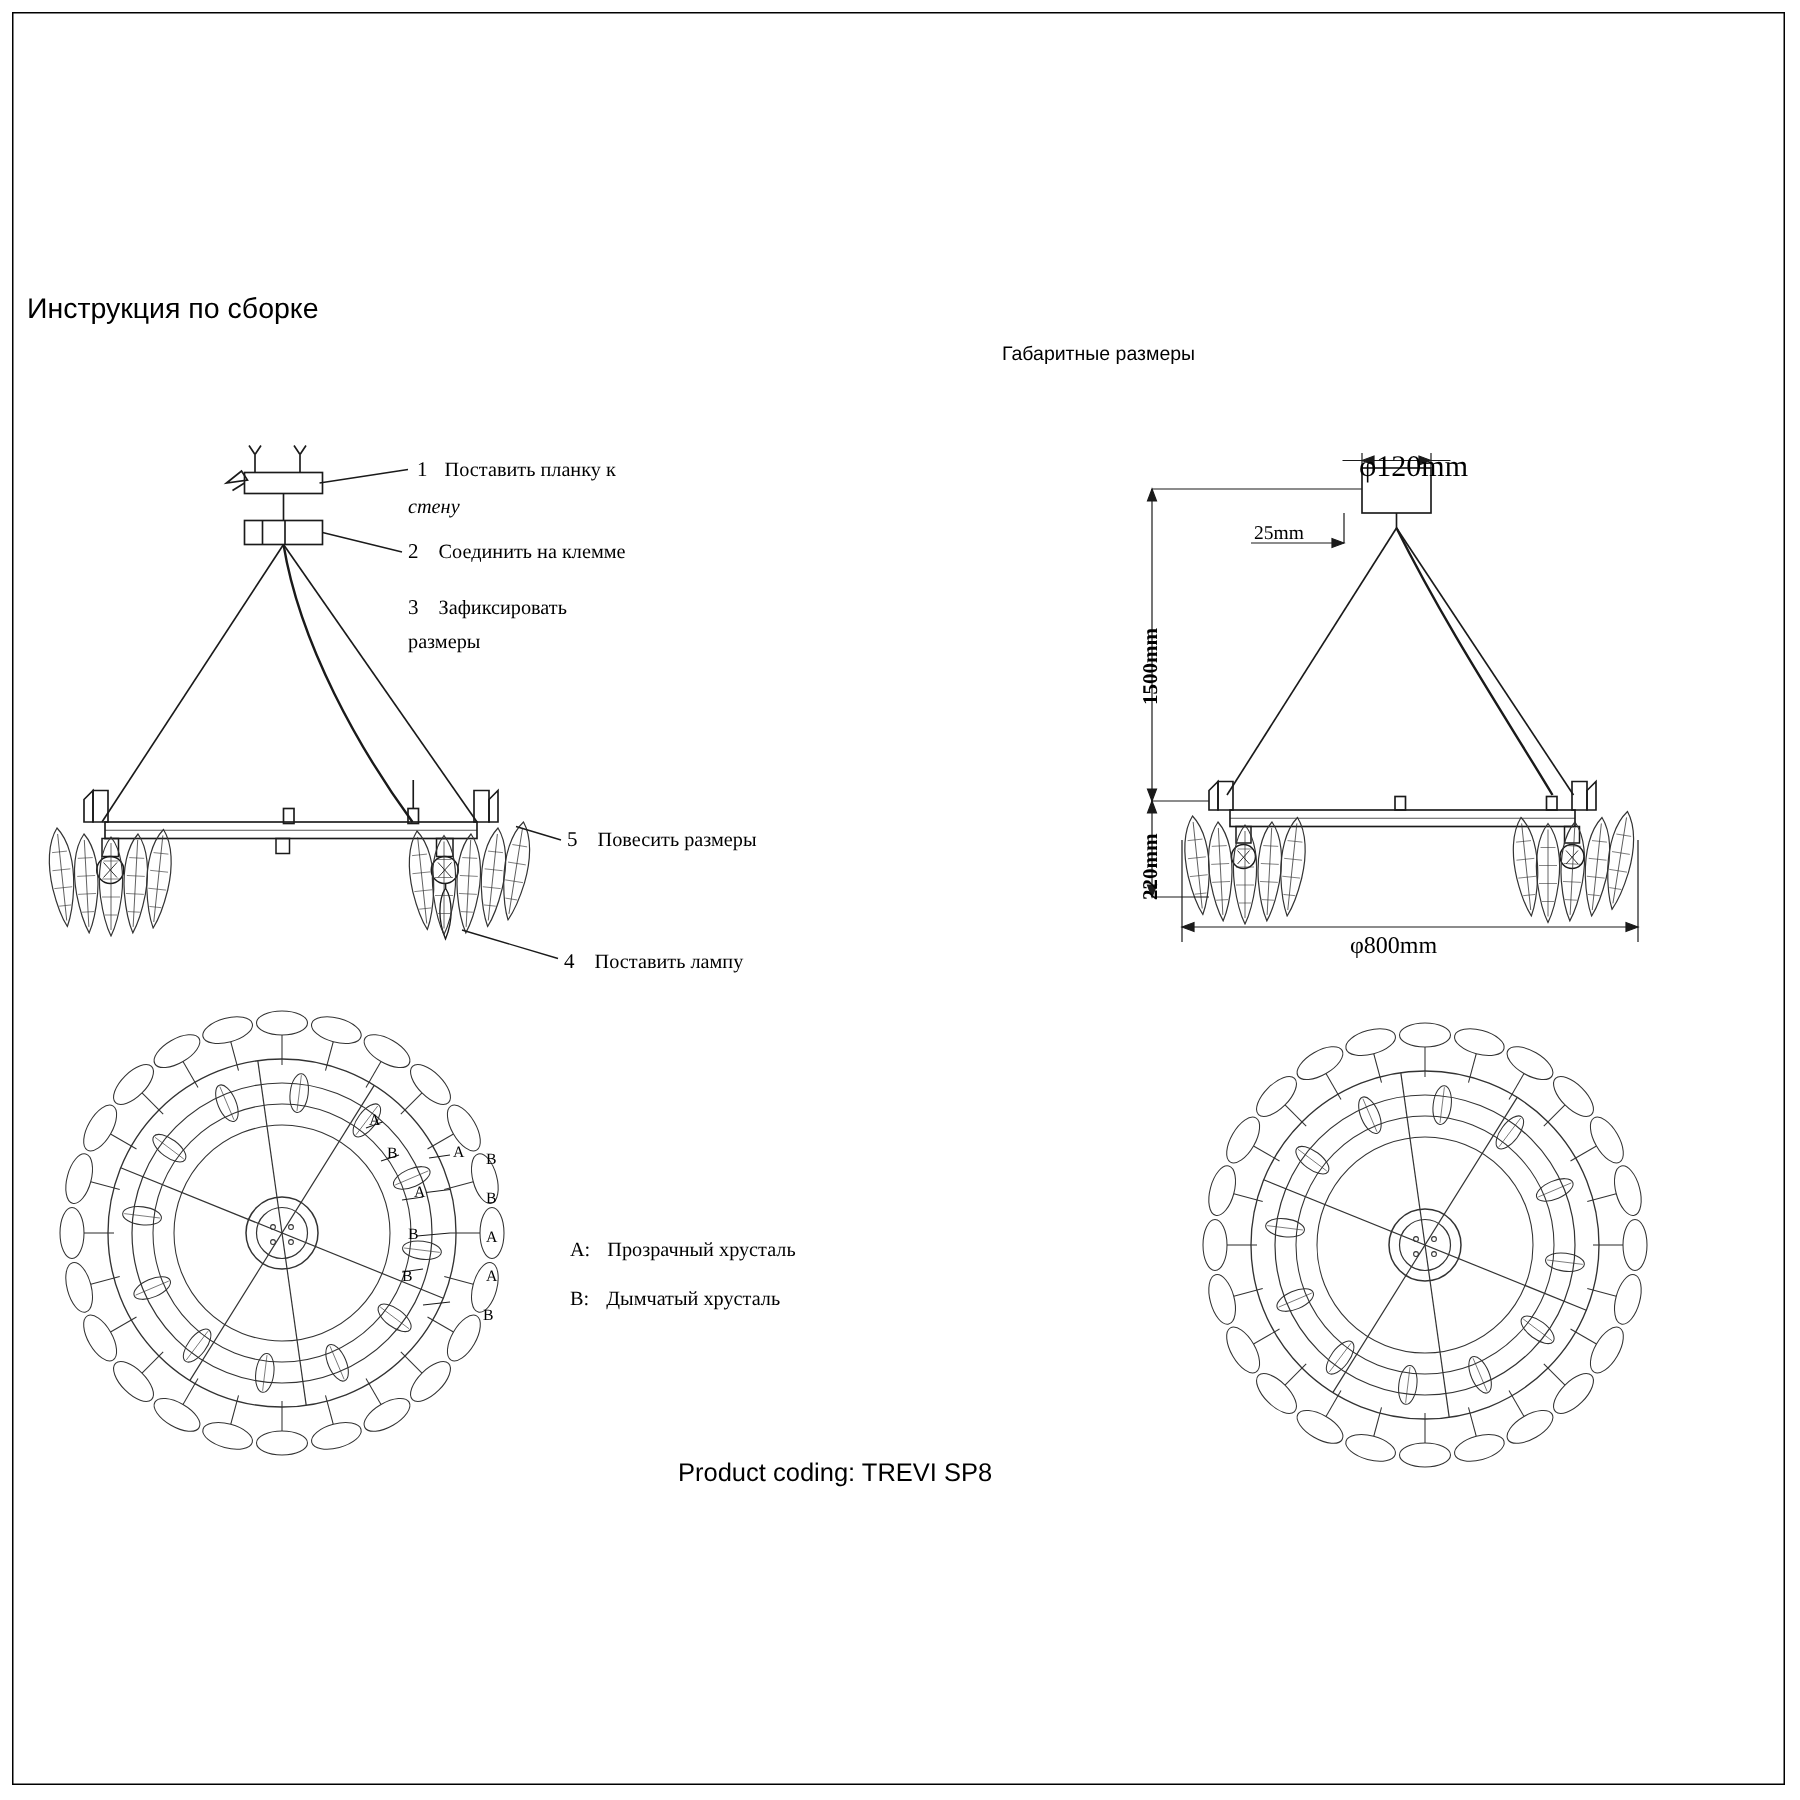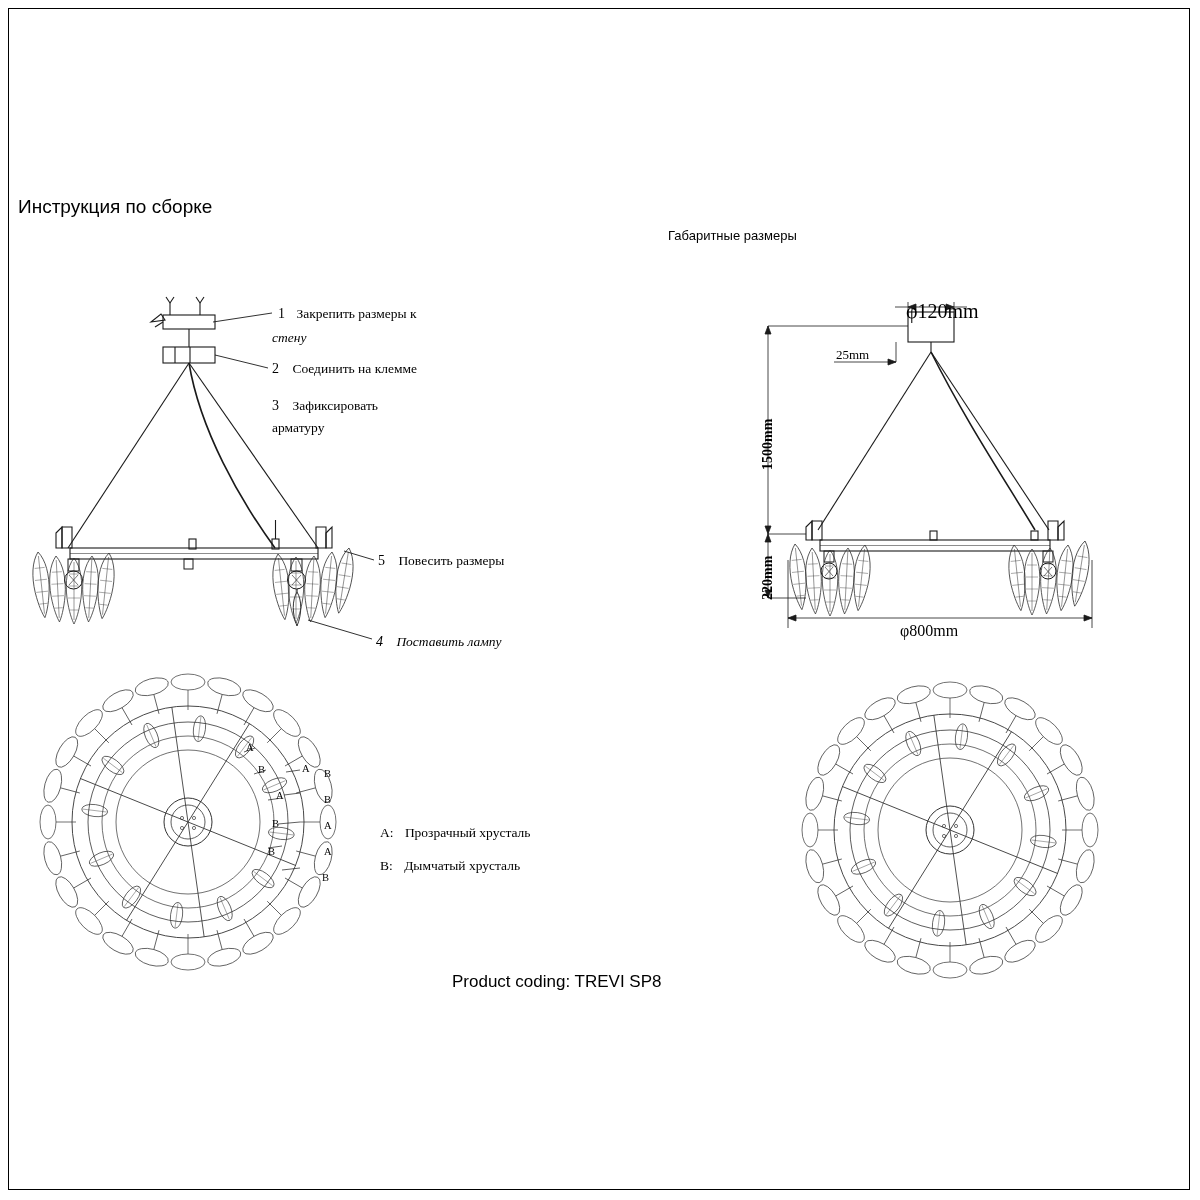--- a/index.html
+++ b/index.html
@@ -595,41 +595,41 @@
         </g>
       </g>
     </g>
   </svg>
 
   <div class="lbl title-left">Инструкция по сборке</div>
   <div class="lbl title-right">Габаритные размеры</div>
 
   <div class="lbl step" style="left:278px; top:303px;">
     <span class="step-num">1</span>
-    <span style="margin-left:8px;">Закрепить размеры к</span>
+    <span style="margin-left:8px;">Поставить планку к</span>
   </div>
   <div class="lbl step" style="left:272px; top:328px;font-style:italic;">стену</div>
 
   <div class="lbl step" style="left:272px; top:358px;">
     <span class="step-num">2</span>
     <span style="margin-left:10px;">Соединить на клемме</span>
   </div>
 
   <div class="lbl step" style="left:272px; top:395px;">
     <span class="step-num">3</span>
     <span style="margin-left:10px;">Зафиксировать</span>
   </div>
-  <div class="lbl step" style="left:272px; top:418px;">арматуру</div>
+  <div class="lbl step" style="left:272px; top:418px;">размеры</div>
 
   <div class="lbl step" style="left:378px; top:550px;">
     <span class="step-num">5</span>
     <span style="margin-left:10px;">Повесить размеры</span>
   </div>
 
-  <div class="lbl step" style="left:376px; top:631px;font-style:italic;">
+  <div class="lbl step" style="left:376px; top:631px;">
     <span class="step-num">4</span>
     <span style="margin-left:10px;">Поставить лампу</span>
   </div>
 
   <div class="lbl ab-mark" style="left:246px; top:742px;">A</div>
   <div class="lbl ab-mark" style="left:258px; top:764px;">B</div>
   <div class="lbl ab-mark" style="left:302px; top:763px;">A</div>
   <div class="lbl ab-mark" style="left:324px; top:768px;">B</div>
   <div class="lbl ab-mark" style="left:276px; top:790px;">A</div>
   <div class="lbl ab-mark" style="left:324px; top:794px;">B</div>

